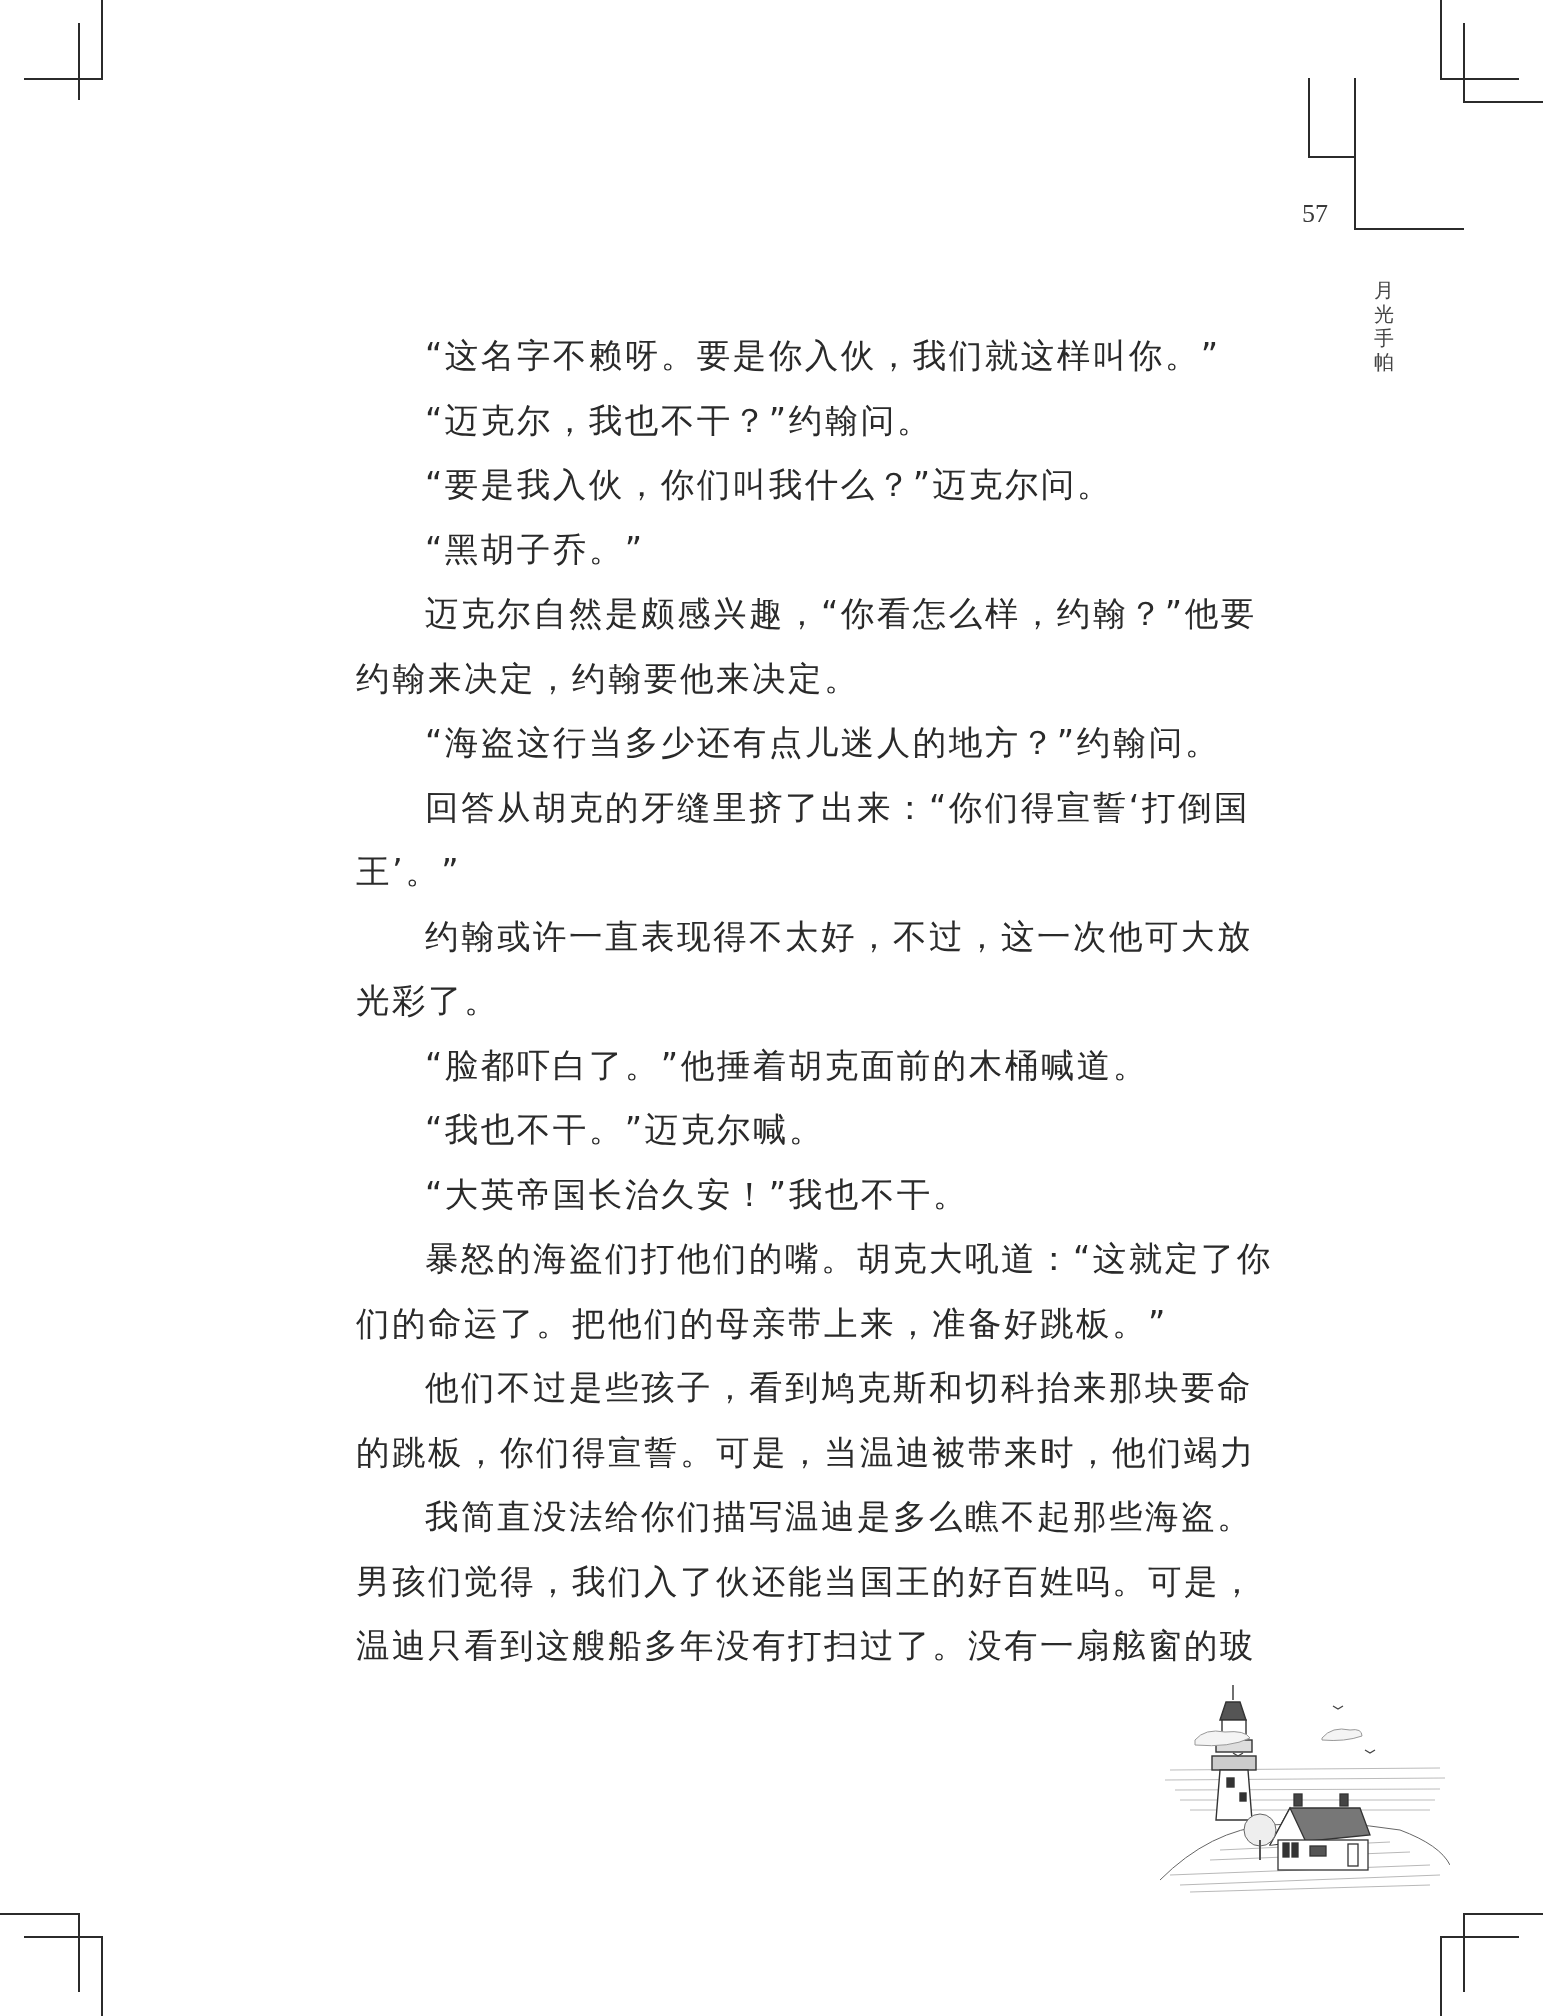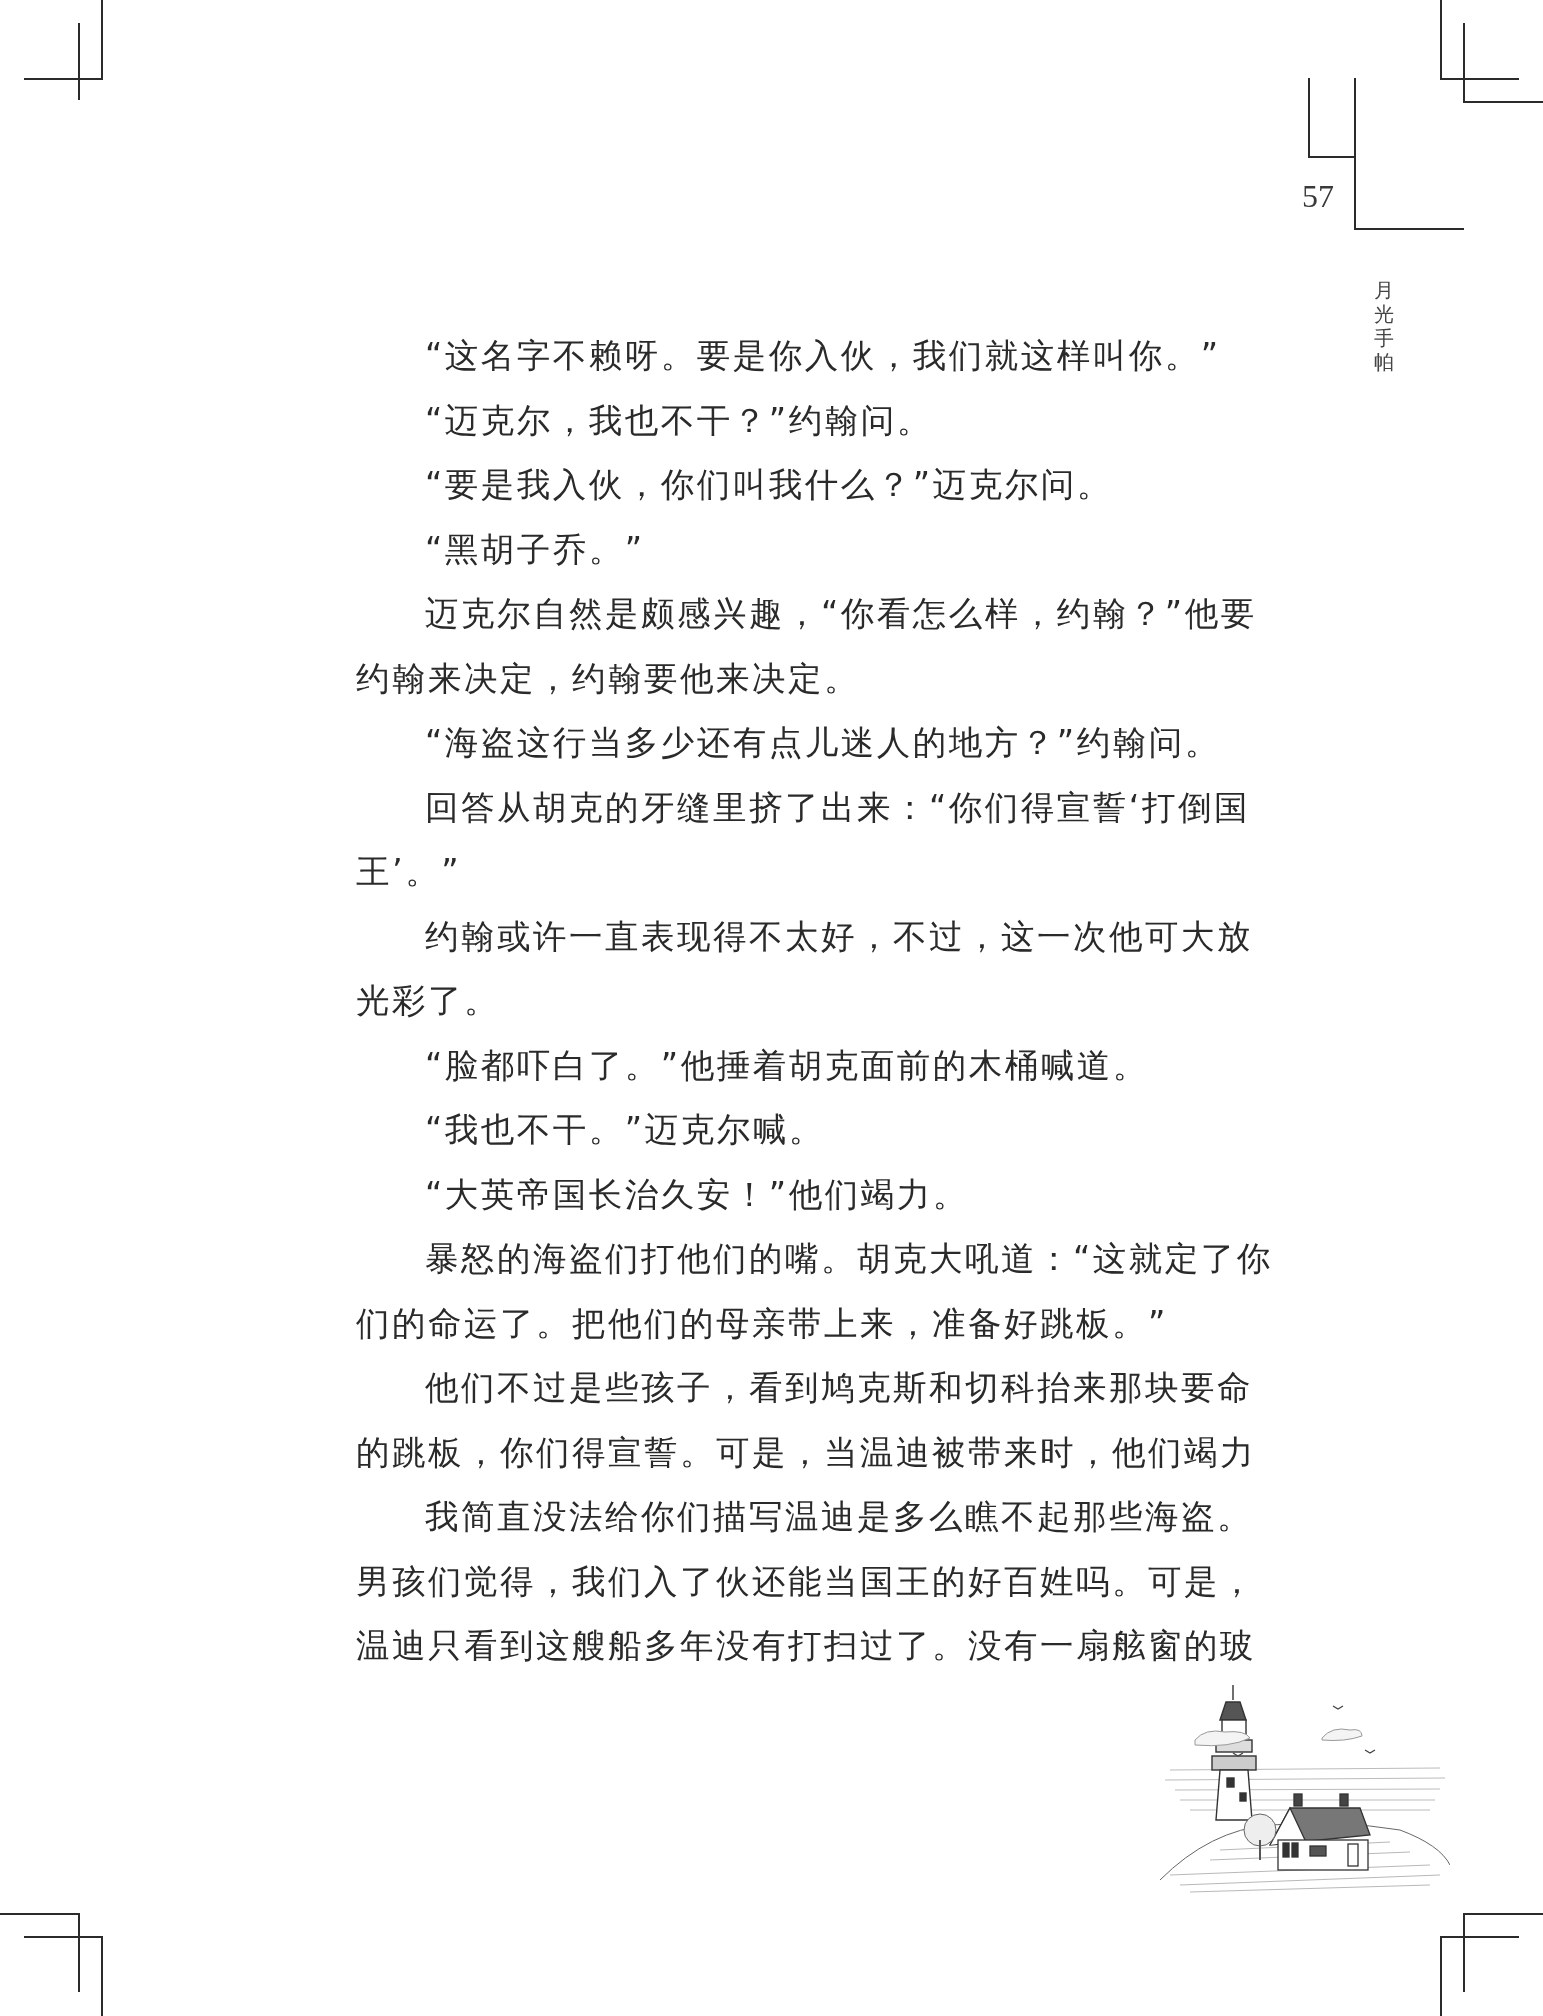--- a/index.html
+++ b/index.html
@@ -1,20 +1,20 @@
 <!DOCTYPE html>
 <html><head>
 <meta charset="utf-8">
 <style>
   html, body { margin:0; padding:0; background:#ffffff; }
   body { width:1543px; height:2016px; position:relative; overflow:hidden;
          font-family:"DejaVu Sans", "Liberation Sans", sans-serif; color:#2a2a2a; }
   .ln { position:absolute; background:#2b2b2b; }
-  .page-num { position:absolute; left:1302px; top:178px; font-family:"Liberation Serif","DejaVu Serif",serif;
-              font-size:32px; color:#3a3a3a; letter-spacing:0; }
+  .page-num { position:absolute; left:1302px; top:199px; font-family:"Liberation Serif","DejaVu Serif",serif;
+              font-size:26px; color:#3a3a3a; letter-spacing:0; }
   .running-title { position:absolute; left:1372px; top:278px; width:24px; font-size:20px; line-height:24px;
                    color:#444; text-align:center; }
   .running-title span { display:block; }
   .body-text { position:absolute; left:356px; top:324px; width:860px; }
   .p { font-size:33.5px; line-height:64.5px; letter-spacing:2.5px; margin:0; color:#2a2a2a; white-space:nowrap; }
   .p.indent { text-indent:69px; }
   .illus { position:absolute; left:1150px; top:1660px; width:300px; height:240px; }
 </style>
 </head>
 <body>
@@ -59,21 +59,21 @@
     <p class="p indent">“黑胡子乔。”</p>
     <p class="p indent">迈克尔自然是颇感兴趣，“你看怎么样，约翰？”他要</p>
     <p class="p">约翰来决定，约翰要他来决定。</p>
     <p class="p indent">“海盗这行当多少还有点儿迷人的地方？”约翰问。</p>
     <p class="p indent">回答从胡克的牙缝里挤了出来：“你们得宣誓‘打倒国</p>
     <p class="p">王’。”</p>
     <p class="p indent">约翰或许一直表现得不太好，不过，这一次他可大放</p>
     <p class="p">光彩了。</p>
     <p class="p indent">“脸都吓白了。”他捶着胡克面前的木桶喊道。</p>
     <p class="p indent">“我也不干。”迈克尔喊。</p>
-    <p class="p indent">“大英帝国长治久安！”他们竭力。</p>
+    <p class="p indent">“大英帝国长治久安！”我也不干。</p>
     <p class="p indent">暴怒的海盗们打他们的嘴。胡克大吼道：“这就定了你</p>
     <p class="p">们的命运了。把他们的母亲带上来，准备好跳板。”</p>
     <p class="p indent">他们不过是些孩子，看到鸠克斯和切科抬来那块要命</p>
     <p class="p">的跳板，你们得宣誓。可是，当温迪被带来时，他们竭力</p>
     <p class="p indent">我简直没法给你们描写温迪是多么瞧不起那些海盗。</p>
     <p class="p">男孩们觉得，我们入了伙还能当国王的好百姓吗。可是，</p>
     <p class="p">温迪只看到这艘船多年没有打扫过了。没有一扇舷窗的玻</p>
   </div>
 
 <svg class="illus" viewBox="0 0 300 240">

